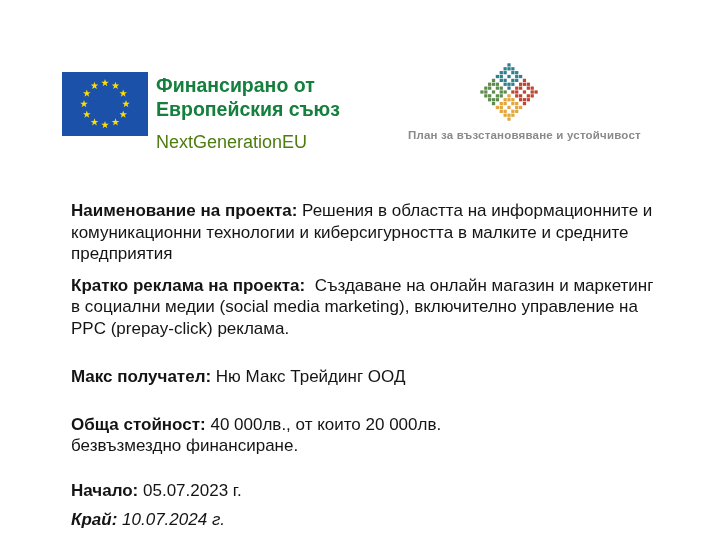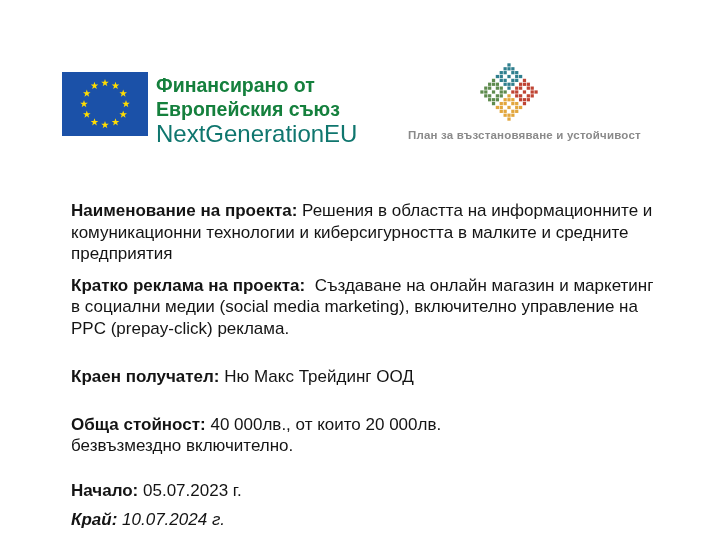--- a/index.html
+++ b/index.html
@@ -28,24 +28,24 @@
   .eu-flag { display: block; }
   .eu-text { margin-left: 8px; padding-top: 1px; }
   .eu-text .blue-line {
     font-size: 19.5px;
     line-height: 24px;
     font-weight: bold;
     color: #15803d;
     white-space: nowrap;
   }
   .eu-text .ngeu-line {
-    font-size: 24px;
+    font-size: 18px;
     line-height: 22px;
-    margin-top: 2px;
-    color: #0f766e;
+    margin-top: 10px;
+    color: #4d7c0f;
     white-space: nowrap;
   }
 
   
   .plan {
     position: absolute;
     left: 408px;
     top: 63px;
     width: 215px;
     text-align: left;
@@ -216,26 +216,26 @@
     <div class="plan-caption">План за възстановяване и устойчивост</div>
   </div>
 
   <main class="doc">
     <p class="para p1"><b>Наименование на проекта:</b>
       <span>Решения в областта на информационните и комуникационни технологии и киберсигурността в малките и средните предприятия</span></p>
 
     <p class="para p2"><b>Кратко реклама на проекта:</b>
       <span>&nbsp;Създаване на онлайн магазин и маркетинг в социални медии (social media marketing), включително управление на PPC (prepay-click) реклама.</span></p>
 
-    <p class="para p3"><b>Краен получател:</b>
+    <p class="para p3"><b>Макс получател:</b>
       <span>Ню Макс Трейдинг ООД</span></p>
 
     <p class="para p4"><b>Обща стойност:</b>
       <span>40 000лв., от които 20 000лв.</span>
-      <span class="block">безвъзмездно включително.</span></p>
+      <span class="block">безвъзмездно финансиране.</span></p>
 
     <p class="para p5"><b>Начало:</b>
       <span>05.07.2023 г.</span></p>
 
     <p class="para p6"><b>Край:</b>
       <span>10.07.2024 г.</span></p>
   </main>
 
 </div>
 

